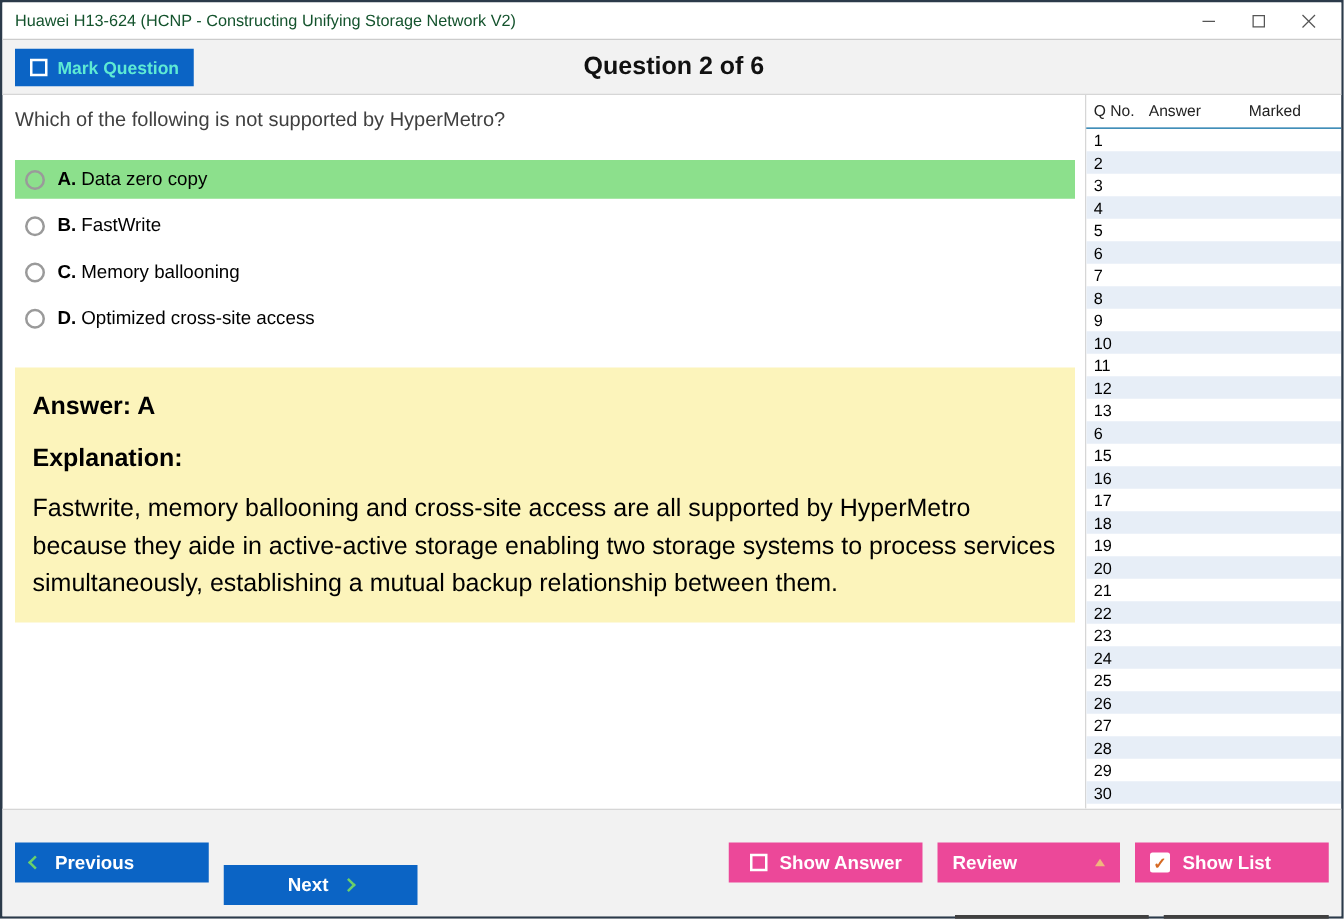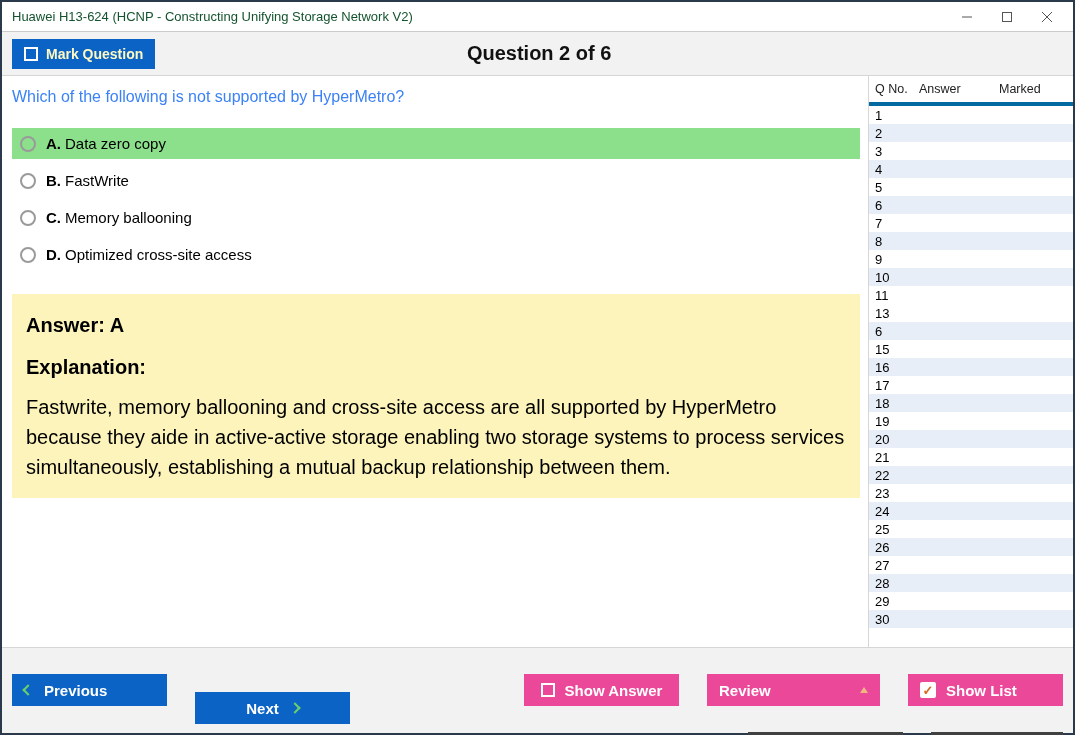--- a/index.html
+++ b/index.html
@@ -44,21 +44,21 @@
   .headerbar {
     height: 44px;
     background: #f2f2f2;
     border-bottom: 1px solid #d6d6d6;
     display: flex;
     align-items: center;
     padding: 0 10px;
   }
   .mark-btn {
     background: #0b64c5;
-    color: #fef9c3;
+    color: #5eead4;
     height: 30px;
     padding: 0 12px;
     display: flex;
     align-items: center;
     font-weight: bold;
     font-size: 14px;
     cursor: pointer;
   }
   .mark-btn .chk {
     width: 14px; height: 14px;
@@ -80,21 +80,21 @@
     overflow: hidden;
   }
   .main {
     flex: 1;
     padding: 12px 8px 8px 10px;
     overflow: auto;
   }
   .question-text {
     font-size: 16px;
     margin-bottom: 22px;
-    color: #3b82f6;
+    color: #404040;
   }
   .option {
     display: flex;
     align-items: center;
     padding: 7px 8px;
     margin-bottom: 6px;
     font-size: 15px;
     cursor: pointer;
   }
   .option.highlight {
@@ -123,21 +123,21 @@
     width: 205px;
     border-left: 1px solid #d6d6d6;
     display: flex;
     flex-direction: column;
   }
   .side-header {
     display: flex;
     font-size: 12.5px;
     color: #222;
     padding: 6px 15px 6px 6px;
-    border-bottom: 4px solid #0369a1;
+    border-bottom: 1px solid #0369a1;
   }
   .side-header .col-q { width: 44px; }
   .side-header .col-a { width: 80px; }
   .side-header .col-m { flex: 1; }
   .side-list {
     flex: 1;
     overflow-y: scroll;
     font-size: 13px;
   }
   .side-row {
@@ -158,41 +158,41 @@
     height: 86px;
     background: #f2f2f2;
     border-top: 1px solid #d6d6d6;
     padding: 8px 10px;
     display: flex;
     flex-direction: column;
     gap: 8px;
   }
   .frow {
     display: flex;
-    gap: 28px;
+    gap: 12px;
     align-items: center;
   }
   .btn {
     height: 32px;
     display: flex;
     align-items: center;
     justify-content: center;
     color: #fff;
     font-size: 15px;
     font-weight: 600;
     cursor: pointer;
     padding: 0 12px;
   }
   .blue { background: #0b64c5; }
   .orange { background: #ec4899; }
   .navy { background: #404040; }
   .btn.prev { width: 155px; justify-content: flex-start; }
   .btn.next { width: 155px; margin-top: 36px; }
   .btn.show-answer { width: 155px; }
-  .btn.review { width: 173px; justify-content: space-between; }
+  .btn.review { width: 146px; justify-content: space-between; }
   .btn.show-list { width: 155px; justify-content: flex-start; }
   .btn.save-session { width: 155px; }
   .btn.end-exam { width: 132px; }
 
   .btn .chev {
     width: 8px; height: 8px;
     border: 2px solid #6bd06b;
     border-top: none; border-right: none;
     transform: rotate(45deg);
     margin-right: 12px;
@@ -338,20 +338,23 @@
             <span class="c-q">8</span>
           </div>
           <div class="side-row">
             <span class="c-q">9</span>
           </div>
           <div class="side-row even">
             <span class="c-q">10</span>
           </div>
           <div class="side-row">
             <span class="c-q">11</span>
+          </div>
+          <div class="side-row even">
+            <span class="c-q">12</span>
           </div>
           <div class="side-row">
             <span class="c-q">13</span>
           </div>
           <div class="side-row even">
             <span class="c-q">6</span>
           </div>
           <div class="side-row">
             <span class="c-q">15</span>
           </div>

